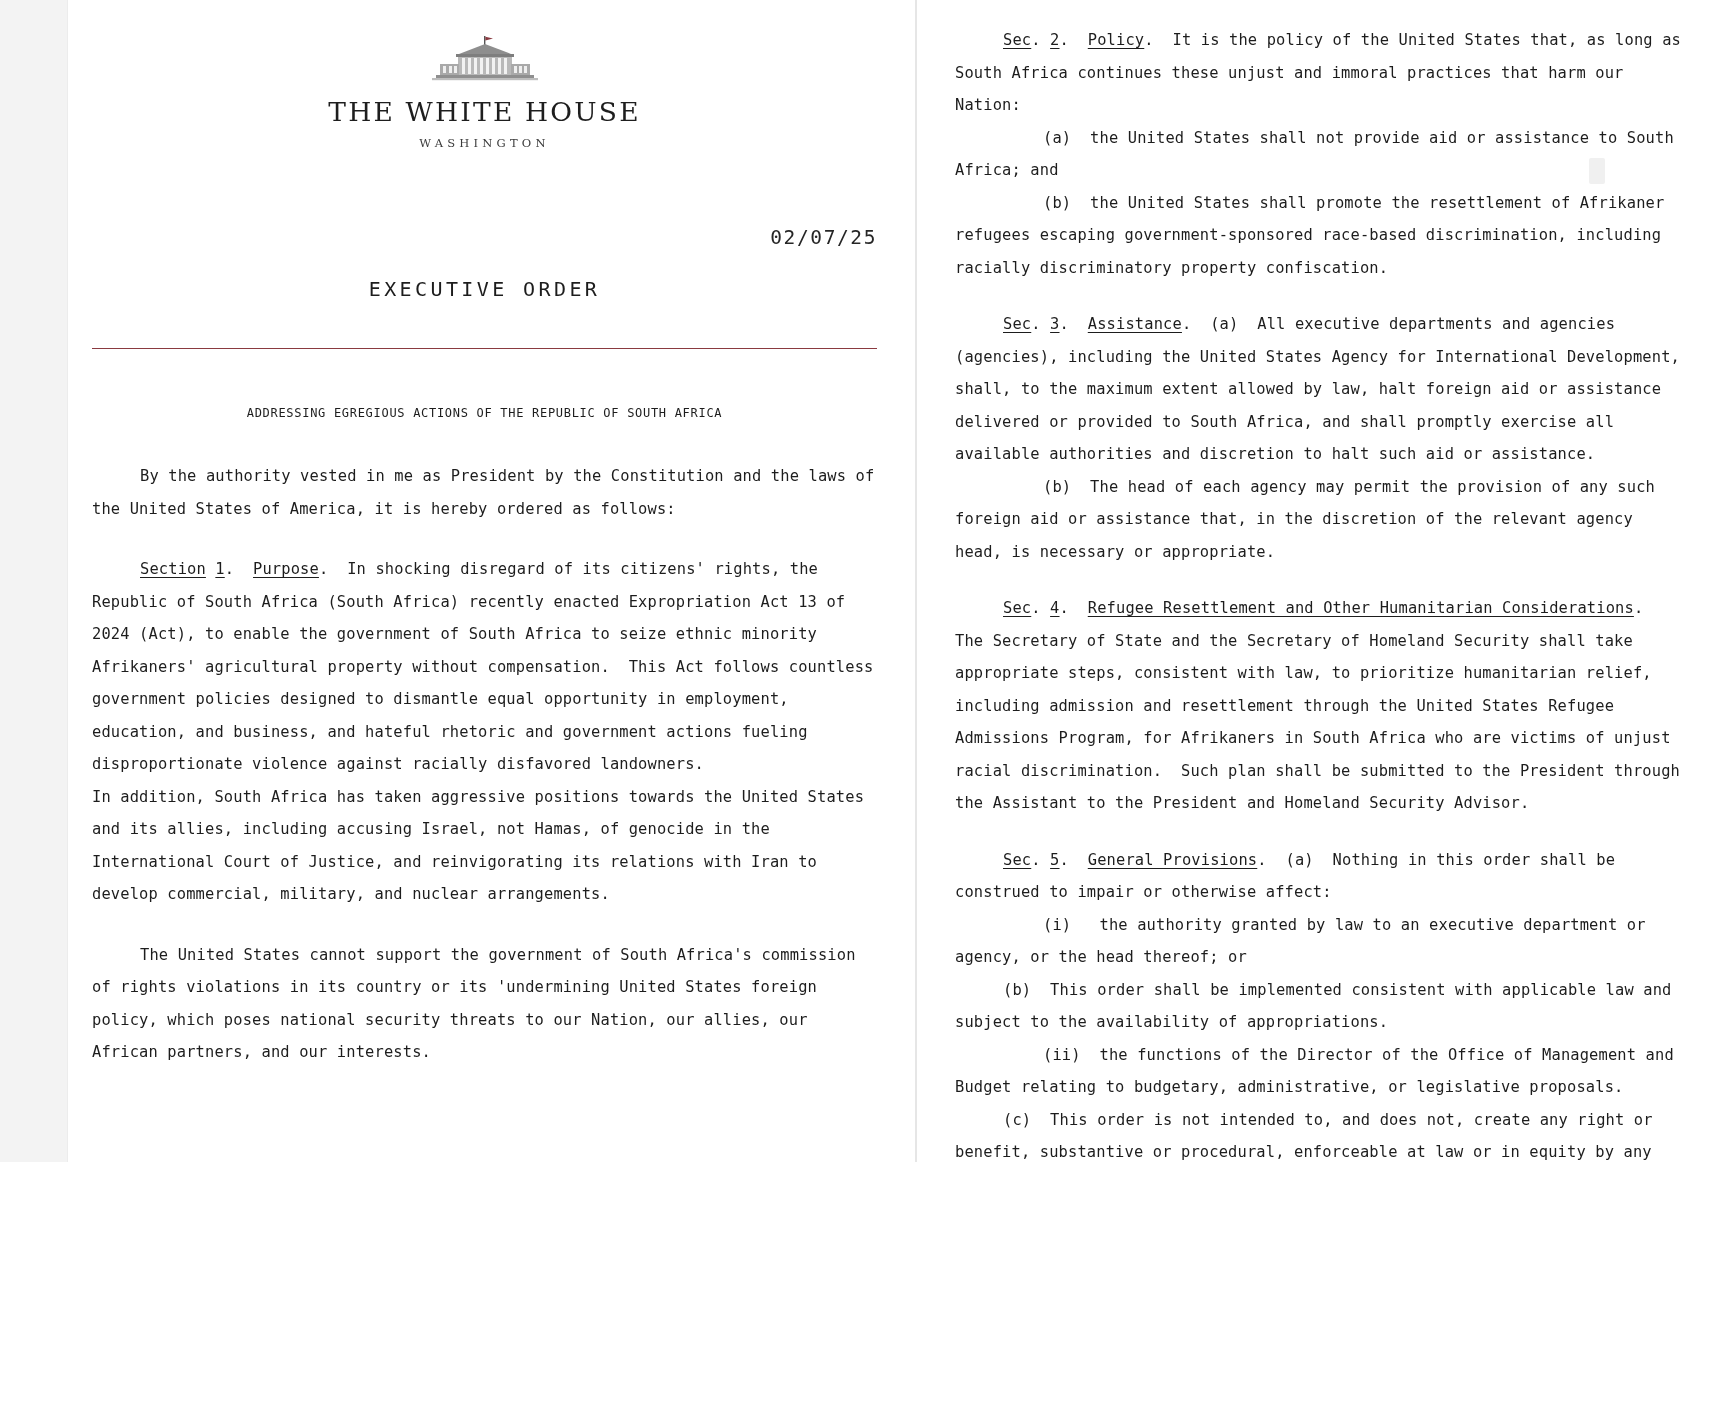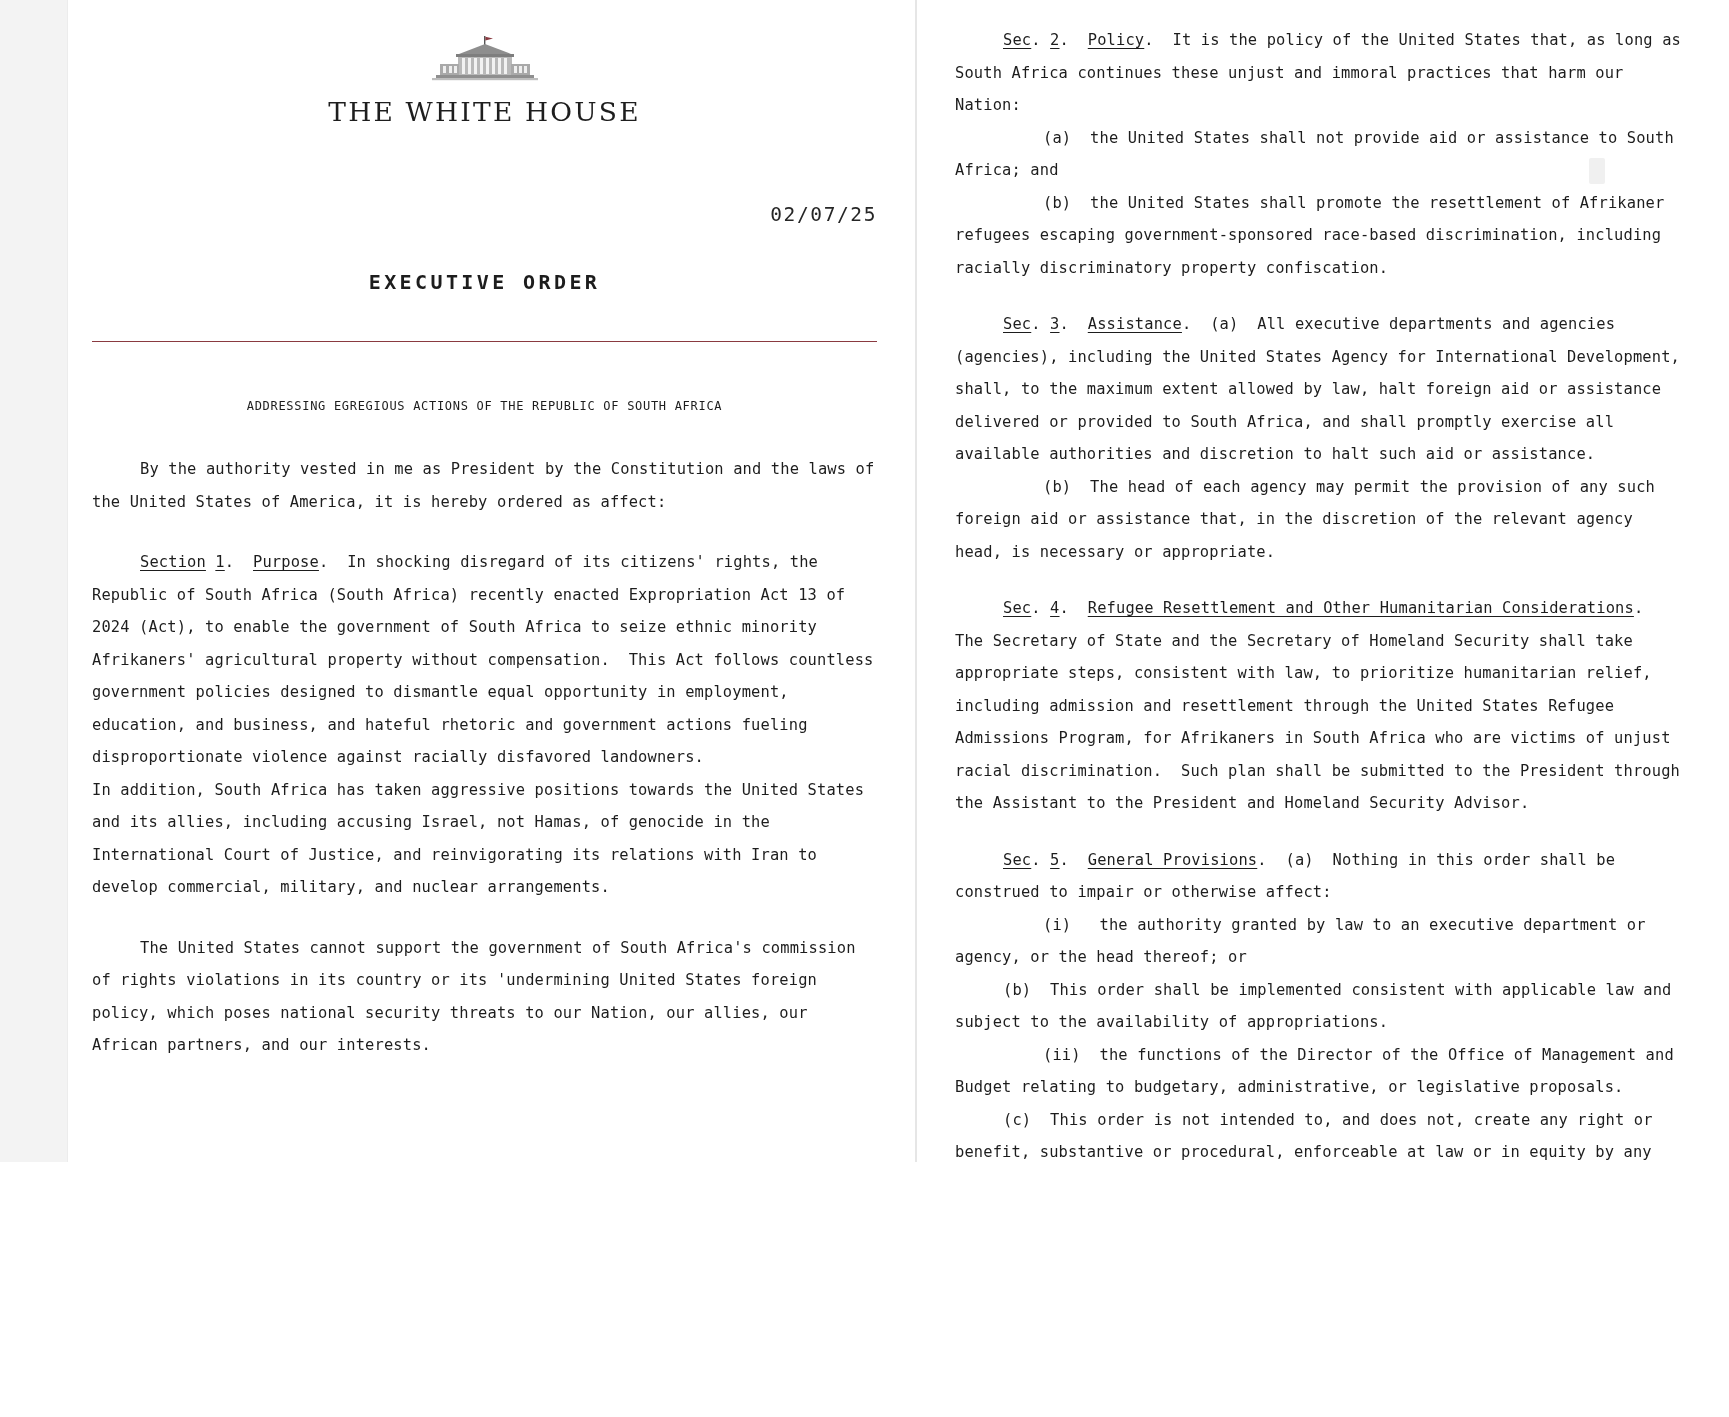--- a/index.html
+++ b/index.html
@@ -74,25 +74,24 @@
   }
   .doc-date {
     text-align: right;
     margin-top: 76px;
     font-size: 19.5px;
     letter-spacing: 1.6px;
     color: #262626;
   }
   .doc-kind {
     text-align: center;
-    margin-top: 44px;
+    margin-top: 28px;
     font-size: 20px;
     letter-spacing: 3.4px;
     color: #1d1d1d;
-    font-weight: bold;
   }
   .rule {
     margin: 47px 0 0 0;
     height: 0;
     border: none;
     border-top: 1.6px solid #8a3a40;
   }
   .doc-subject {
     text-align: center;
     margin-top: 57px;
@@ -186,30 +185,31 @@
               <rect x="82" y="30" width="3" height="7"></rect>
               <rect x="87" y="30" width="3" height="7"></rect>
               <rect x="92" y="30" width="3" height="7"></rect>
             </g>
 
             <rect x="4" y="39" width="98" height="3" fill="#8f8f8f"></rect>
             <rect x="0" y="42" width="106" height="2.2" fill="#bdbdbd"></rect>
           </svg>
         </span>
         <div class="wh-title">THE WHITE HOUSE</div>
+        <div class="wh-sub">WASHINGTON</div>
       </div>
 
       <div class="doc-date">02/07/25</div>
       <div class="doc-kind">EXECUTIVE ORDER</div>
       <hr class="rule">
       <div class="doc-subject">ADDRESSING EGREGIOUS ACTIONS OF THE REPUBLIC OF SOUTH AFRICA</div>
 
       <div class="body-text left-body">
 
-        <p class="para">By the authority vested in me as President by the Constitution and the laws of the United States of America, it is hereby ordered as affect:</p>
+        <p class="para">By the authority vested in me as President by the Constitution and the laws of the United States of America, it is hereby ordered as follows:</p>
 
         <p class="para"><u class="u">Section</u> <u class="u">1</u>.  <u class="u">Purpose</u><span>.  In shocking disregard of its citizens' rights, the Republic of South Africa (South Africa) recently enacted Expropriation Act 13 of 2024 (Act), to enable the government of South Africa to seize ethnic minority Afrikaners' agricultural property without compensation.  This Act follows countless government policies designed to dismantle equal opportunity in employment, education, and business, and hateful rhetoric and government actions fueling disproportionate violence against racially disfavored landowners.</span>
 <span>In addition, South Africa has taken aggressive positions towards the United States and its allies, including accusing Israel, not Hamas, of genocide in the International Court of Justice, and reinvigorating its relations with Iran to develop commercial, military, and nuclear arrangements.</span></p>
 
         <p class="para">The United States cannot support the government of South Africa's commission of rights violations in its country or its 'undermining United States foreign policy, which poses national security threats to our Nation, our allies, our African partners, and our interests.</p>
 
       </div>
     </div>
   </div>
 

